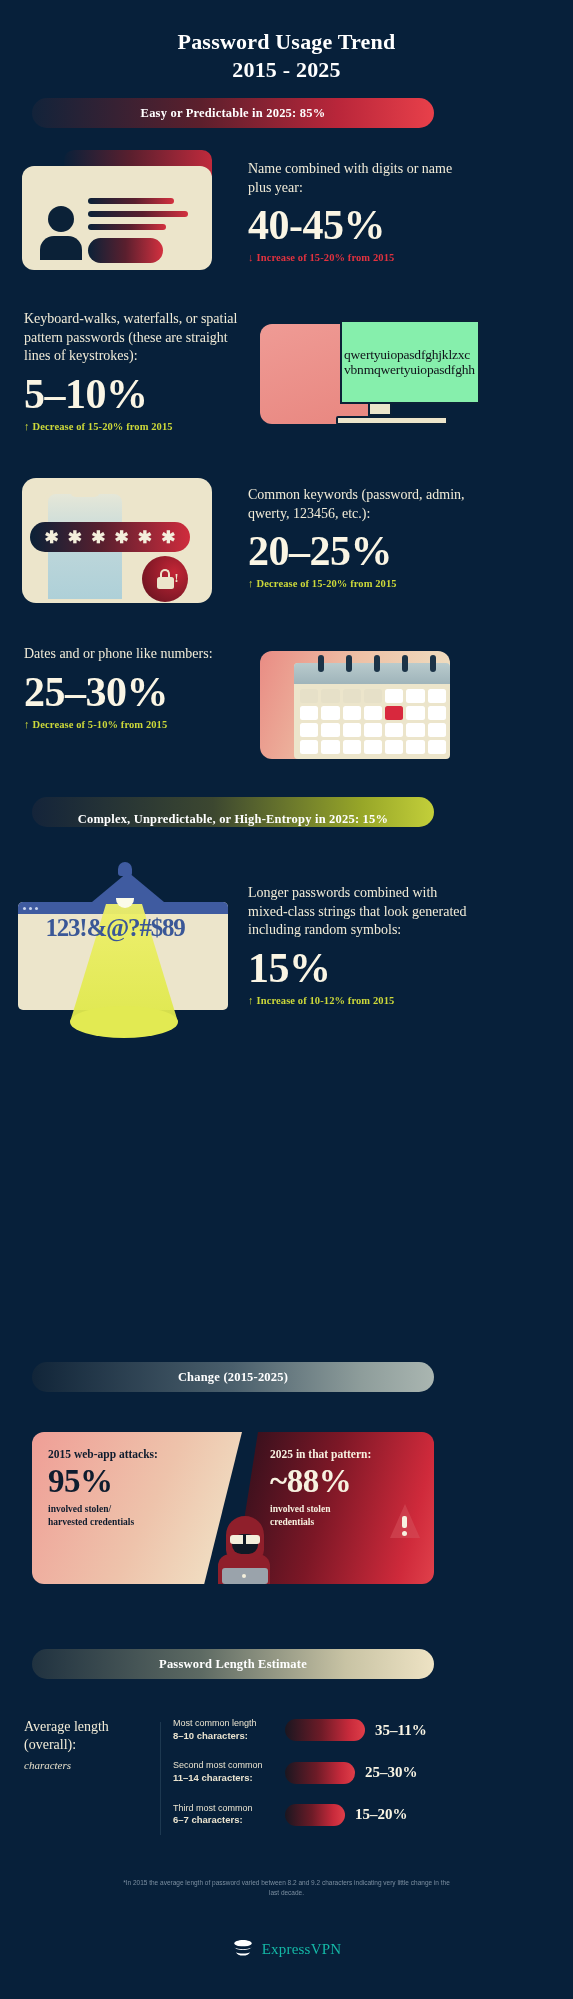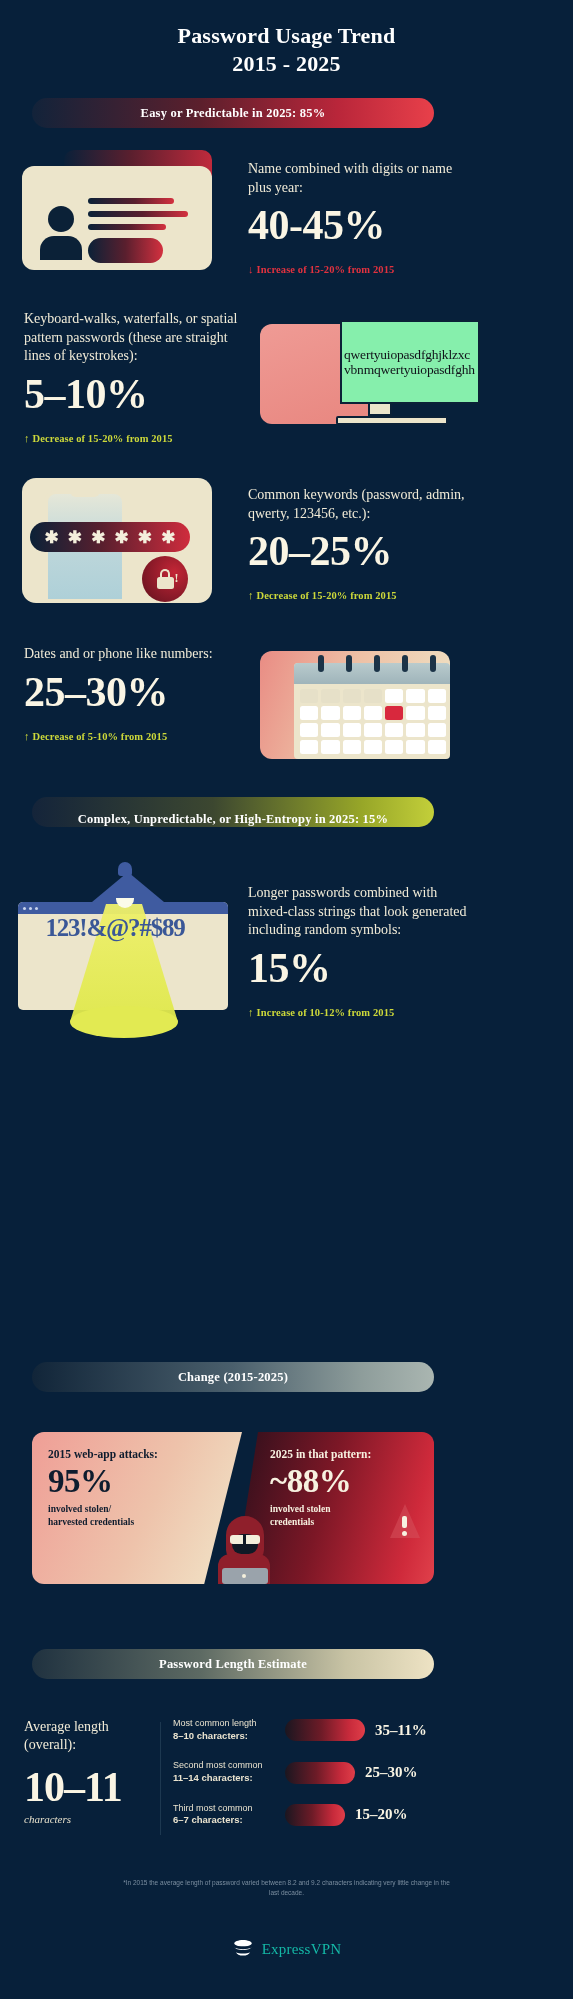--- a/index.html
+++ b/index.html
@@ -7,21 +7,21 @@
   body {
     width:573px; height:1999px; position:relative;
     background:#07203a;
     font-family:"Liberation Serif", serif;
     color:#f4efdc;
     overflow:hidden;
   }
   .page { width:573px; height:1999px; position:relative; background:#07203a; }
 
   
-  .title-block { padding-top:22px; text-align:center; }
+  .title-block { padding-top:28px; text-align:center; }
   .title-line { font-size:22px; font-weight:bold; letter-spacing:.2px; color:#ffffff; line-height:1.28; }
 
   
   .banner {
     position:absolute; left:32px; width:402px; height:30px;
     border-radius:16px; display:flex; align-items:center; justify-content:center;
     font-size:12.5px; font-weight:bold; color:#ffffff; letter-spacing:.2px;
   }
   .banner.red   { background:linear-gradient(90deg,#12233a 0%, #5c1f2c 42%, #b9263a 76%, #e8404a 100%); }
   .banner.olive { background:linear-gradient(90deg,#14243a 0%, #3c4730 45%, #97a628 82%, #c3cf3a 100%); }
@@ -32,21 +32,21 @@
   .row { position:absolute; left:0; width:573px; display:flex; }
   .txt-col { width:232px; }
   .txt-col.left  { padding-left:24px; }
   .txt-col.right { padding-left:8px; }
 
   .lead { font-size:14px; line-height:1.33; color:#f2ecd8; font-weight:normal; }
   .bignum {
     font-size:42px; font-weight:bold; color:#faf5e4; line-height:1.05;
     margin-top:6px; letter-spacing:-.5px;
   }
-  .delta { font-size:10.5px; font-weight:bold; margin-top:16px; letter-spacing:.1px; }
+  .delta { font-size:10.5px; font-weight:bold; margin-top:4px; letter-spacing:.1px; }
   .delta.red   { color:#e2323f; }
   .delta.olive { color:#ccd83a; }
   .arrow { font-weight:bold; margin-right:3px; font-size:11px; }
 
   
   .ill { position:absolute; }
 
   
   .idcard-wrap { width:190px; height:120px; position:relative; }
   .idcard-accent {
@@ -416,21 +416,20 @@
   </div>
 
   <div class="banner cream" style="top:1649px;">
     <span>Password Length Estimate</span>
   </div>
 
   <div class="ple" style="top:1718px;">
     <div class="ple-left">
       <div class="ple-title">Average length</div>
       <div class="ple-title">(overall):</div>
-      <div class="ple-big">10–11</div>
       <div class="ple-unit">characters</div>
     </div>
     <div class="ple-div"></div>
     <div class="ple-right">
 
       <div class="ple-row">
         <div class="ple-rowlabel">
           <div>Most common length</div>
           <b>8–10 characters:</b>
         </div>

